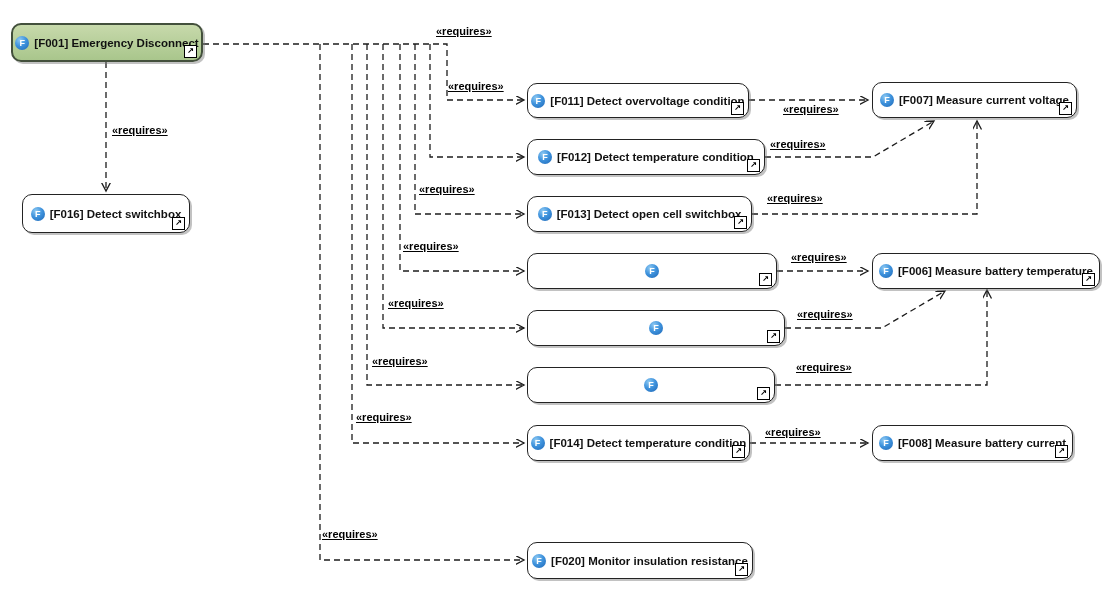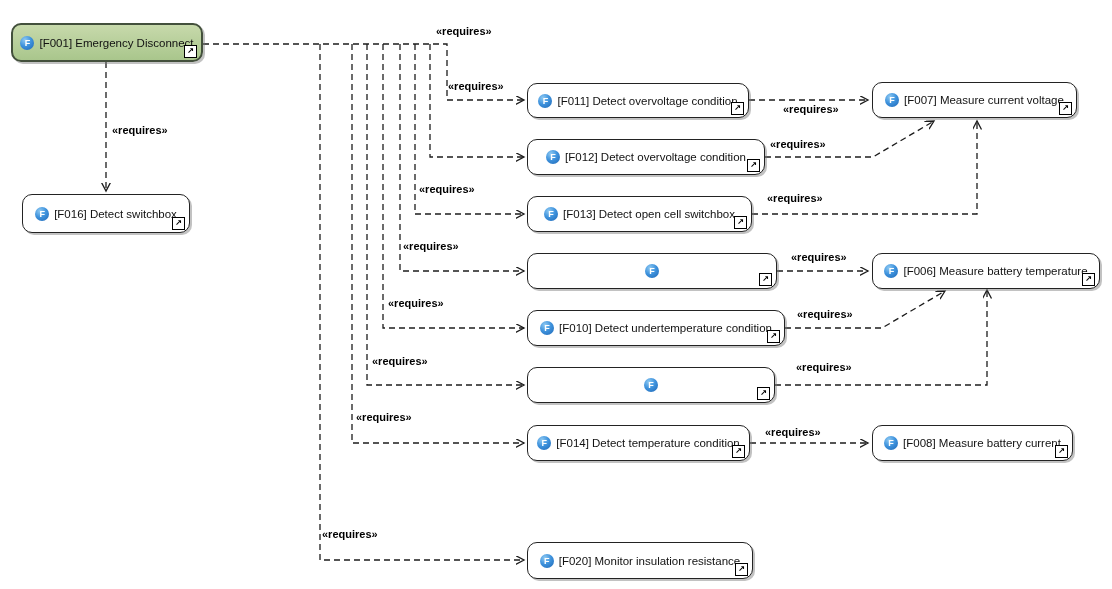--- a/index.html
+++ b/index.html
@@ -20,40 +20,41 @@
     border-radius:10px;
     box-shadow:2px 2px 0 rgba(120,120,120,0.45);
     box-sizing:border-box;
     white-space:nowrap;
   }
   .node.green{
     background:linear-gradient(#c7d9ab,#a9c68c);
     border:2px solid #43503c;
   }
   .nlabel{
-    font-size:11.5px;font-weight:normal;color:#111;
+    font-size:11.5px;font-weight:bold;color:#111;
     letter-spacing:0px;
   }
   .ficon{
     display:inline-block;width:14px;height:14px;border-radius:50%;
     background:radial-gradient(circle at 35% 28%, #8ec9f2 0%, #3f93dd 45%, #1d66b5 100%);
     color:#fff;font-size:9px;font-weight:bold;line-height:14px;text-align:center;
     flex:0 0 auto;
   }
   .nav{
     position:absolute;right:4px;bottom:2px;
     width:11px;height:11px;
     border:1px solid #000;background:#fff;
     font-size:8px;line-height:10px;text-align:center;color:#000;
     font-weight:bold;
   }
   .elabel{
     position:absolute;
     font-size:11px;font-weight:bold;color:#000;
     white-space:nowrap;
+    text-decoration:underline;
   }
 </style>
 </head>
 <body>
 
 <div class="canvas">
 
   <svg class="wires" viewBox="0 0 1112 589">
     <defs>
       <marker id="arrow" markerWidth="11" markerHeight="11" refX="8.5" refY="4.5" orient="auto" markerUnits="userSpaceOnUse">
@@ -108,38 +109,37 @@
   </div>
 
   <div class="node" style="left:527px;top:83px;width:222px;height:35px">
     <span class="ficon">F</span>
     <span class="nlabel">[F011] Detect overvoltage condition</span>
     <span class="nav">↗</span>
   </div>
 
   <div class="node" style="left:527px;top:139px;width:238px;height:36px">
     <span class="ficon">F</span>
-    <span class="nlabel">[F012] Detect overvoltage condition</span>
+    <span class="nlabel">[F012] Detect temperature condition</span>
     <span class="nav">↗</span>
   </div>
 
   <div class="node" style="left:527px;top:196px;width:225px;height:36px">
     <span class="ficon">F</span>
     <span class="nlabel">[F013] Detect open cell switchbox</span>
     <span class="nav">↗</span>
   </div>
 
   <div class="node" style="left:527px;top:253px;width:250px;height:36px">
     <span class="ficon">F</span>
     <span class="nav">↗</span>
   </div>
 
   <div class="node" style="left:527px;top:310px;width:258px;height:36px">
     <span class="ficon">F</span>
-    <span class="nlabel">[F010] Detect undertemperature condition</span>
     <span class="nav">↗</span>
   </div>
 
   <div class="node" style="left:527px;top:367px;width:248px;height:36px">
     <span class="ficon">F</span>
     <span class="nav">↗</span>
   </div>
 
   <div class="node" style="left:527px;top:425px;width:223px;height:36px">
     <span class="ficon">F</span>

